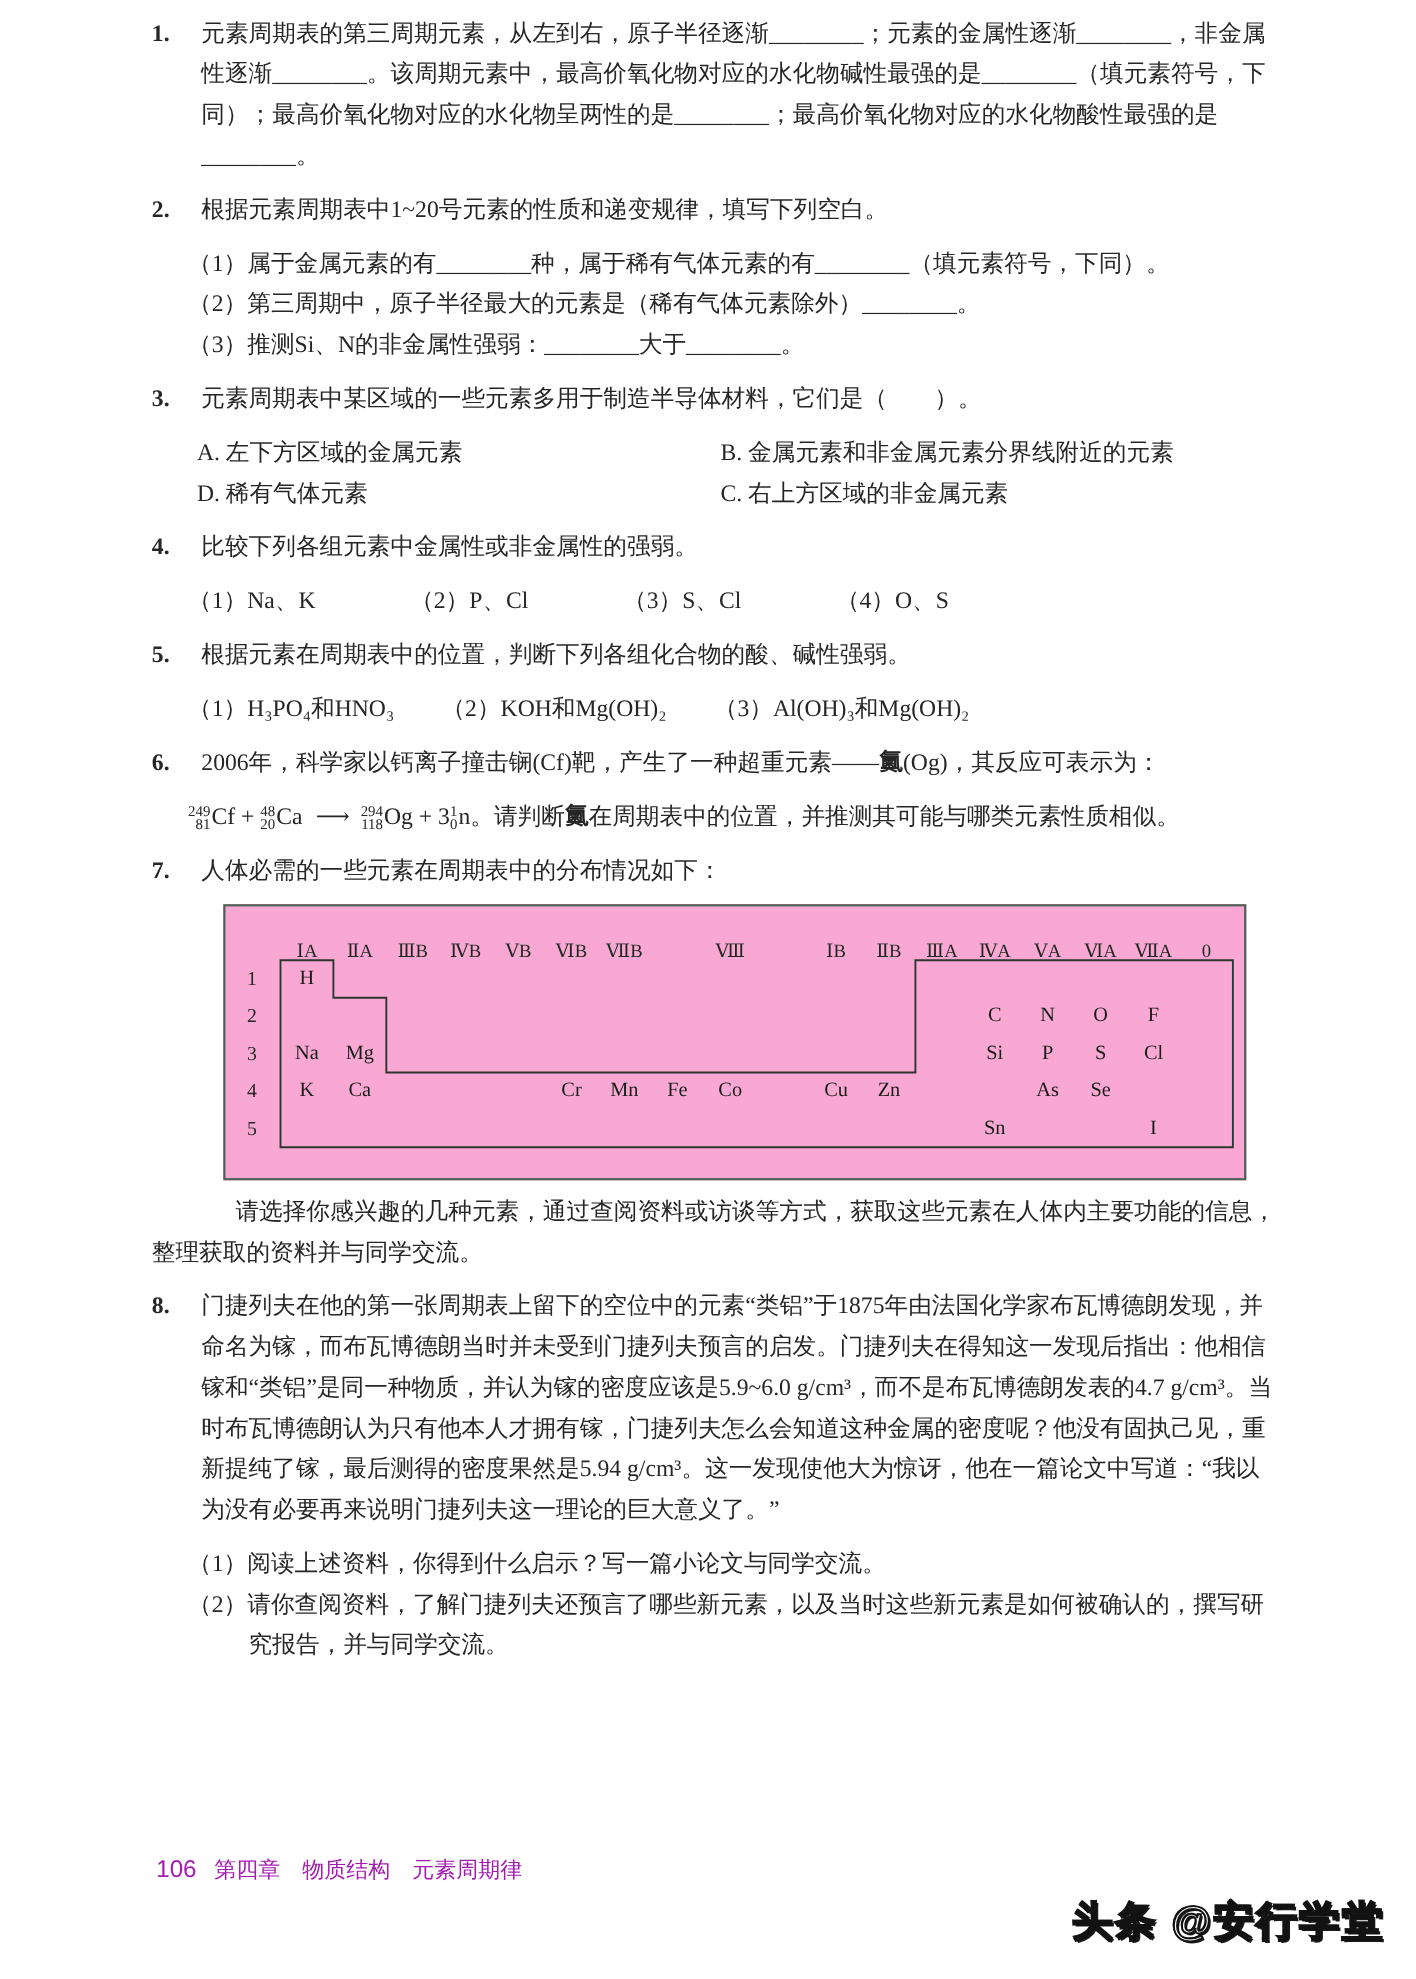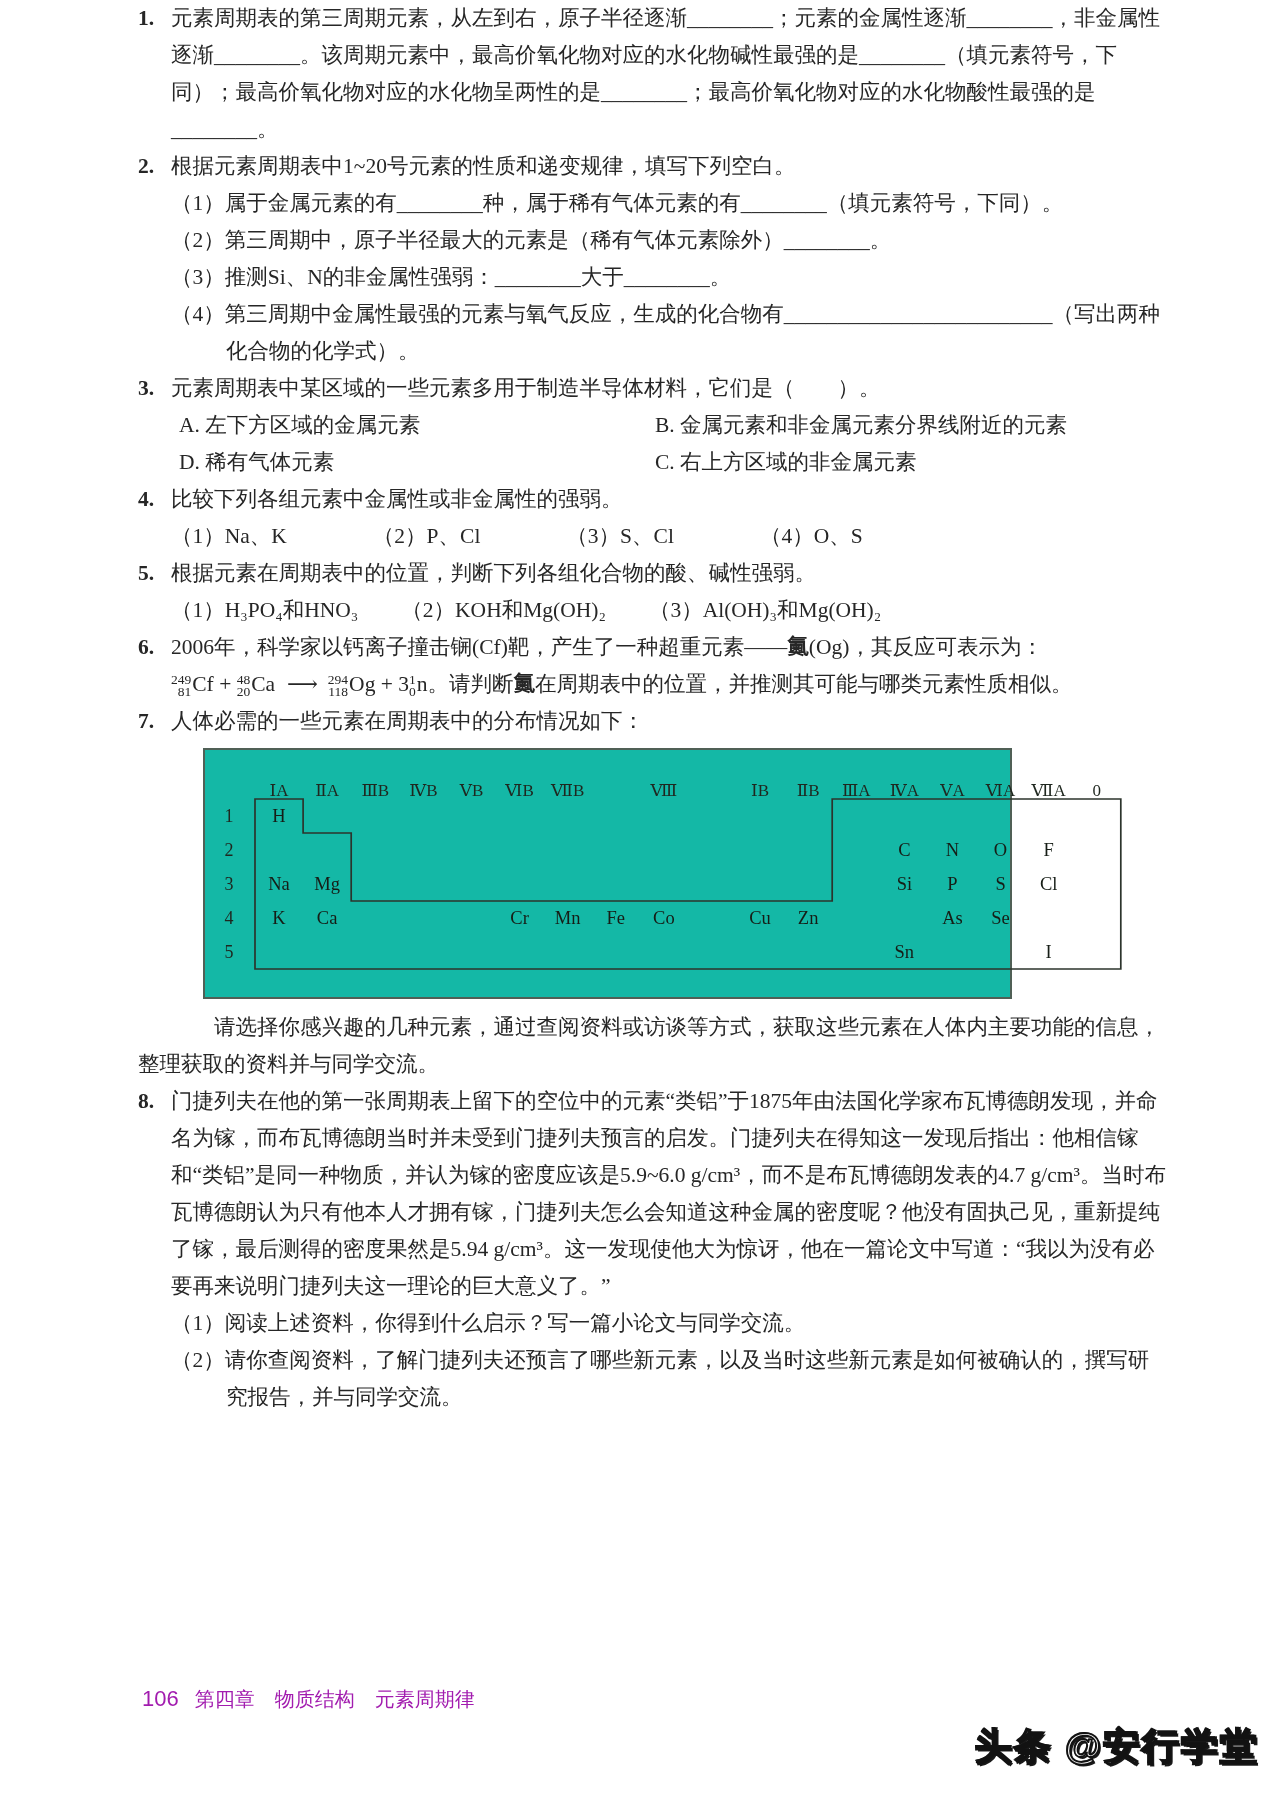--- a/index.html
+++ b/index.html
@@ -7,33 +7,33 @@
         font-family:"Liberation Serif","DejaVu Serif",serif;color:#262626;}
   
   .title-row{display:flex;align-items:center;margin:134px 120px 14px 128px;gap:20px;}
   .dotline{flex:1;height:0;border-top:4px dotted #93a3cd;}
   .sec-title{font-family:"Liberation Sans","DejaVu Sans",sans-serif;font-weight:bold;
              font-size:29px;color:#5066a8;letter-spacing:3px;margin:0;white-space:nowrap;}
   
   .content{margin:0 118px 0 138px;font-size:21.5px;line-height:37px;}
   .q{position:relative;padding-left:33px;}
   .qnum{position:absolute;left:0;top:0;font-weight:bold;}
-  .qp{margin:0;}
+  .qp{margin:12px;}
   .sub{margin:0;padding-left:55px;text-indent:-55px;}
   .wide{margin:0 0 0 -33px;text-indent:76px;}
   .opts2{display:grid;grid-template-columns:476px 1fr;margin-left:8px;}
   
   .formula{margin:0;line-height:37px;}
   .nuc{display:inline-block;}
   .pre{display:inline-flex;flex-direction:column;align-items:flex-end;
        vertical-align:middle;margin-right:1px;}
   .pre .m,.pre .z{font-size:13.5px;line-height:12.5px;}
   .arrow{padding:0 12px;letter-spacing:-2px;}
   
-  .fig{position:relative;width:809px;height:251px;background:#14b8a6;
+  .fig{position:relative;width:930px;height:251px;background:#f9a8d4;
        border:2px solid #506056;box-sizing:border-box;margin:8px 0 10px 32px;}
   .fig svg{position:absolute;left:0;top:0;}
   .glabel{position:absolute;top:22px;transform:translateX(-50%);font-size:17px;
           white-space:nowrap;color:#1f271f;}
   .plabel{position:absolute;transform:translate(-50%,-50%);font-size:18px;color:#1f271f;}
   .ecell{position:absolute;transform:translate(-50%,-50%);font-size:18.5px;color:#161d16;}
   
   .footer{position:absolute;left:142px;top:1686px;color:#a21caf;white-space:nowrap;}
   .footer .pg{font-family:"Liberation Sans","DejaVu Sans",sans-serif;font-size:22px;}
   .footer .ch{font-size:20px;margin-left:16px;}
@@ -54,21 +54,20 @@
       <div class="q">
         <span class="qnum">1.</span>
         <div class="qp">元素周期表的第三周期元素，从左到右，原子半径逐渐________；元素的金属性逐渐________，非金属性逐渐________。该周期元素中，最高价氧化物对应的水化物碱性最强的是________（填元素符号，下同）；最高价氧化物对应的水化物呈两性的是________；最高价氧化物对应的水化物酸性最强的是________。</div>
       </div>
       <div class="q">
         <span class="qnum">2.</span>
         <div class="qp">根据元素周期表中1~20号元素的性质和递变规律，填写下列空白。</div>
         <div class="sub">（1）属于金属元素的有________种，属于稀有气体元素的有________（填元素符号，下同）。</div>
         <div class="sub">（2）第三周期中，原子半径最大的元素是（稀有气体元素除外）________。</div>
         <div class="sub">（3）推测Si、N的非金属性强弱：________大于________。</div>
-        <div class="sub">（4）第三周期中金属性最强的元素与氧气反应，生成的化合物有_________________________（写出两种化合物的化学式）。</div>
       </div>
       <div class="q">
         <span class="qnum">3.</span>
         <div class="qp">元素周期表中某区域的一些元素多用于制造半导体材料，它们是（　　）。</div>
         <div class="opts2">
           <div class="opt">A. 左下方区域的金属元素</div>
           <div class="opt">B. 金属元素和非金属元素分界线附近的元素</div>
           <div class="opt">D. 稀有气体元素</div>
           <div class="opt">C. 右上方区域的非金属元素</div>
         </div>

